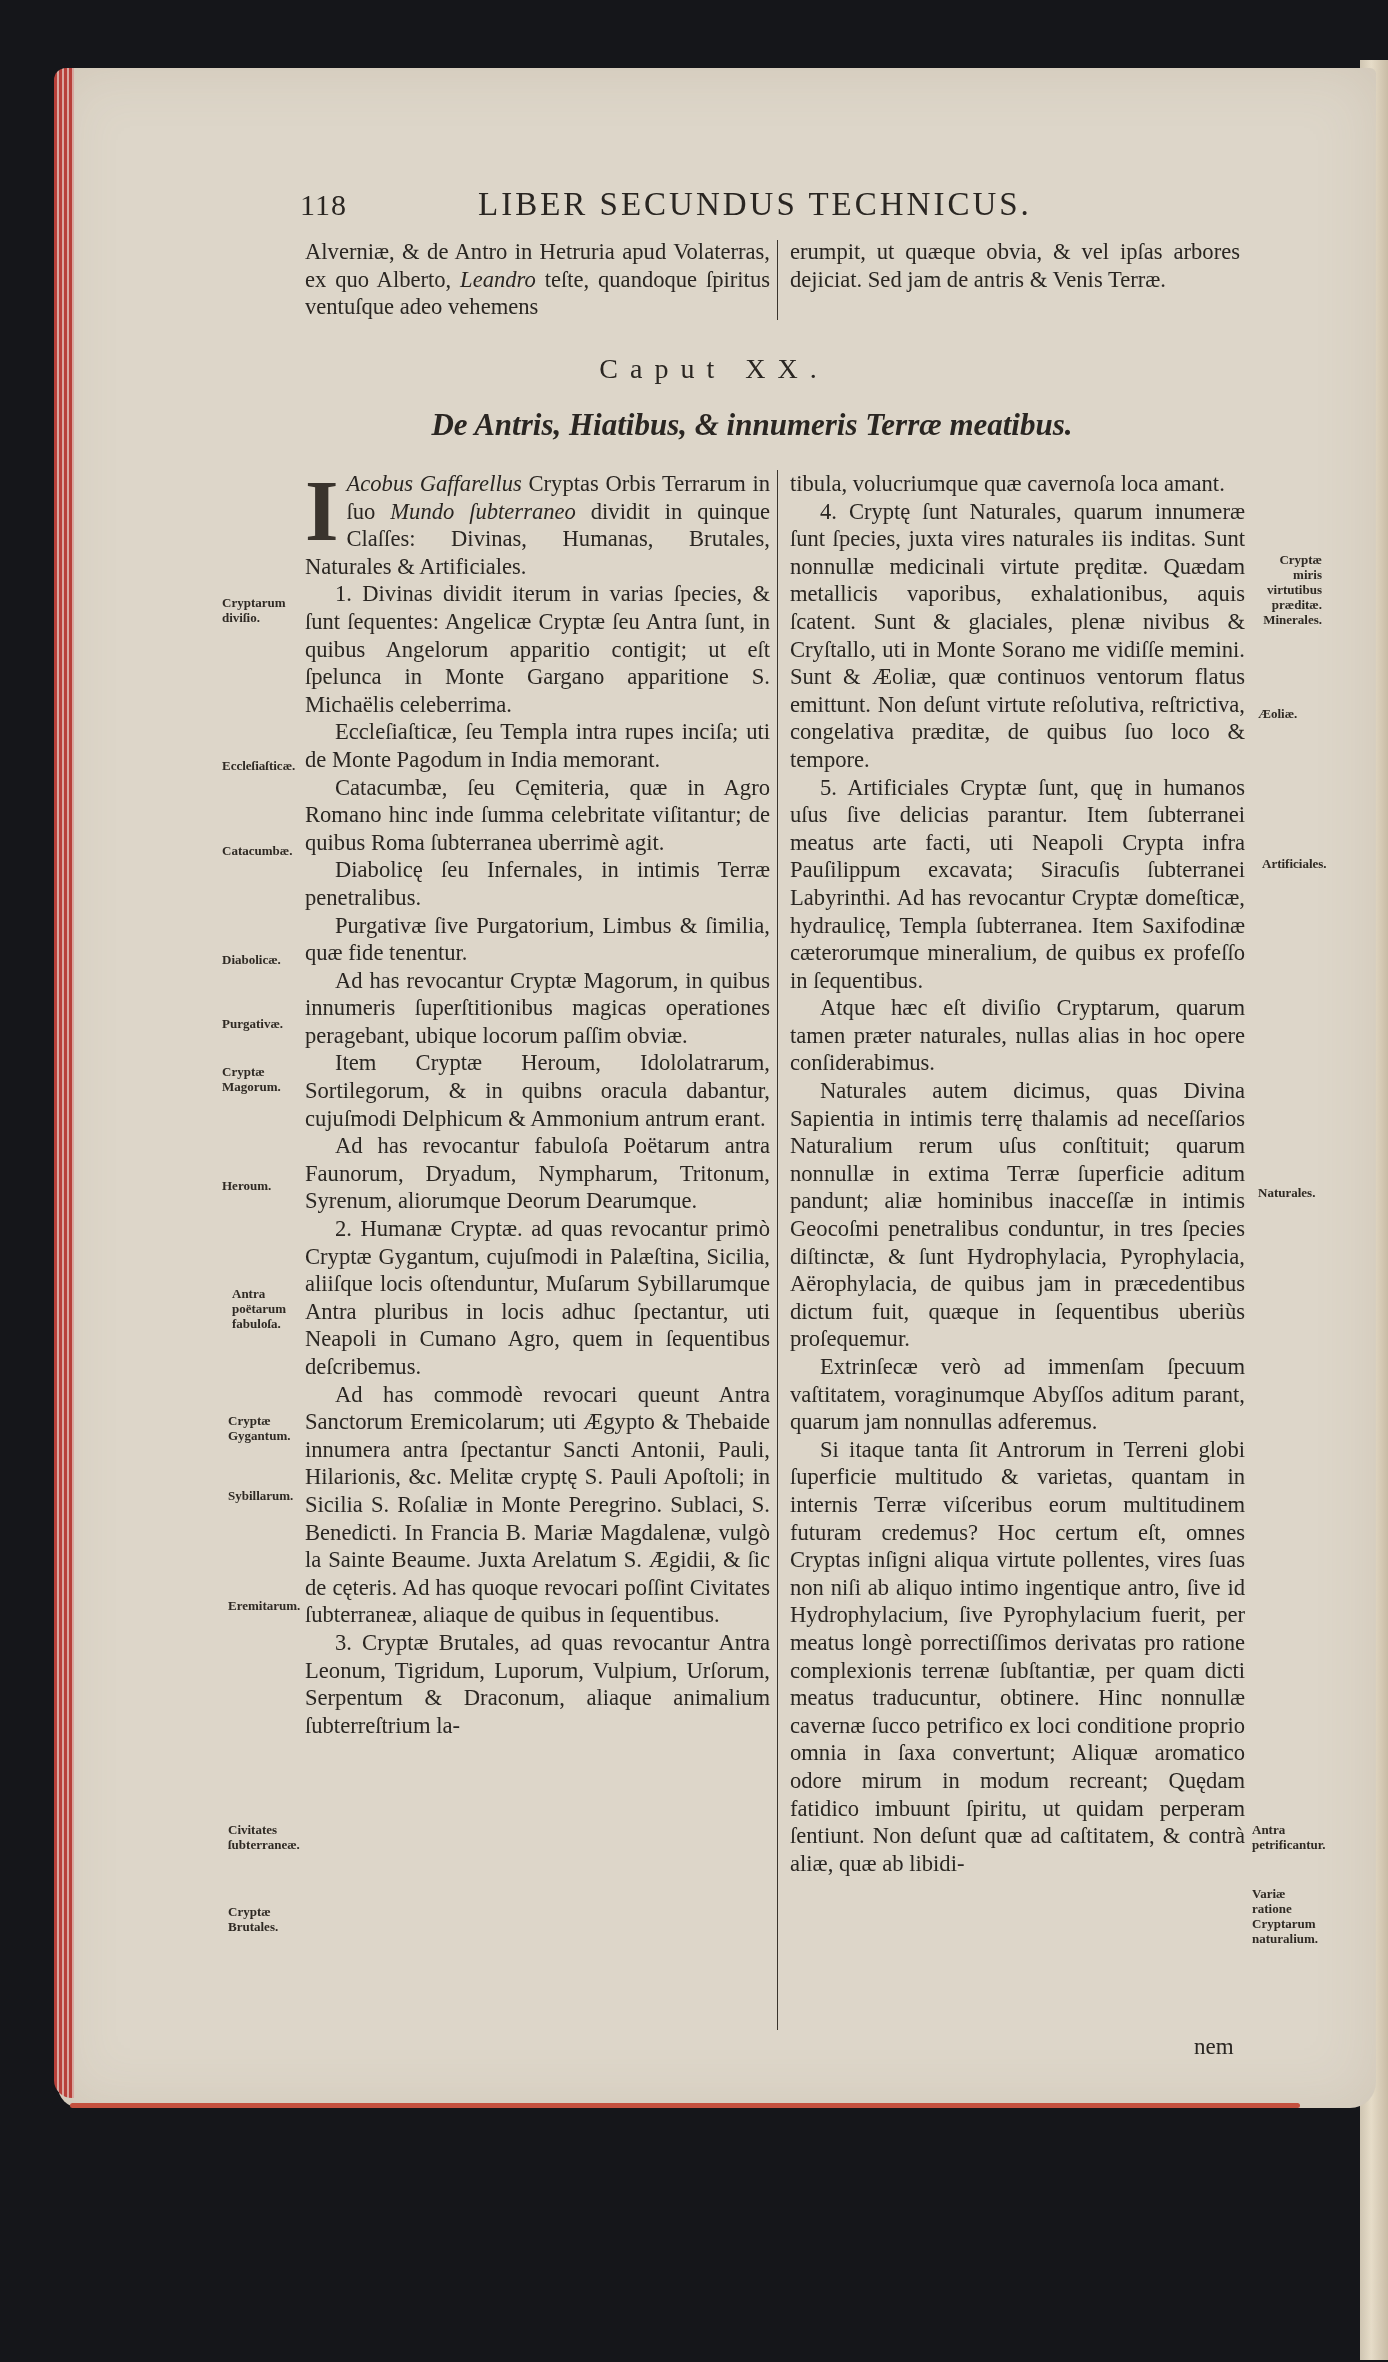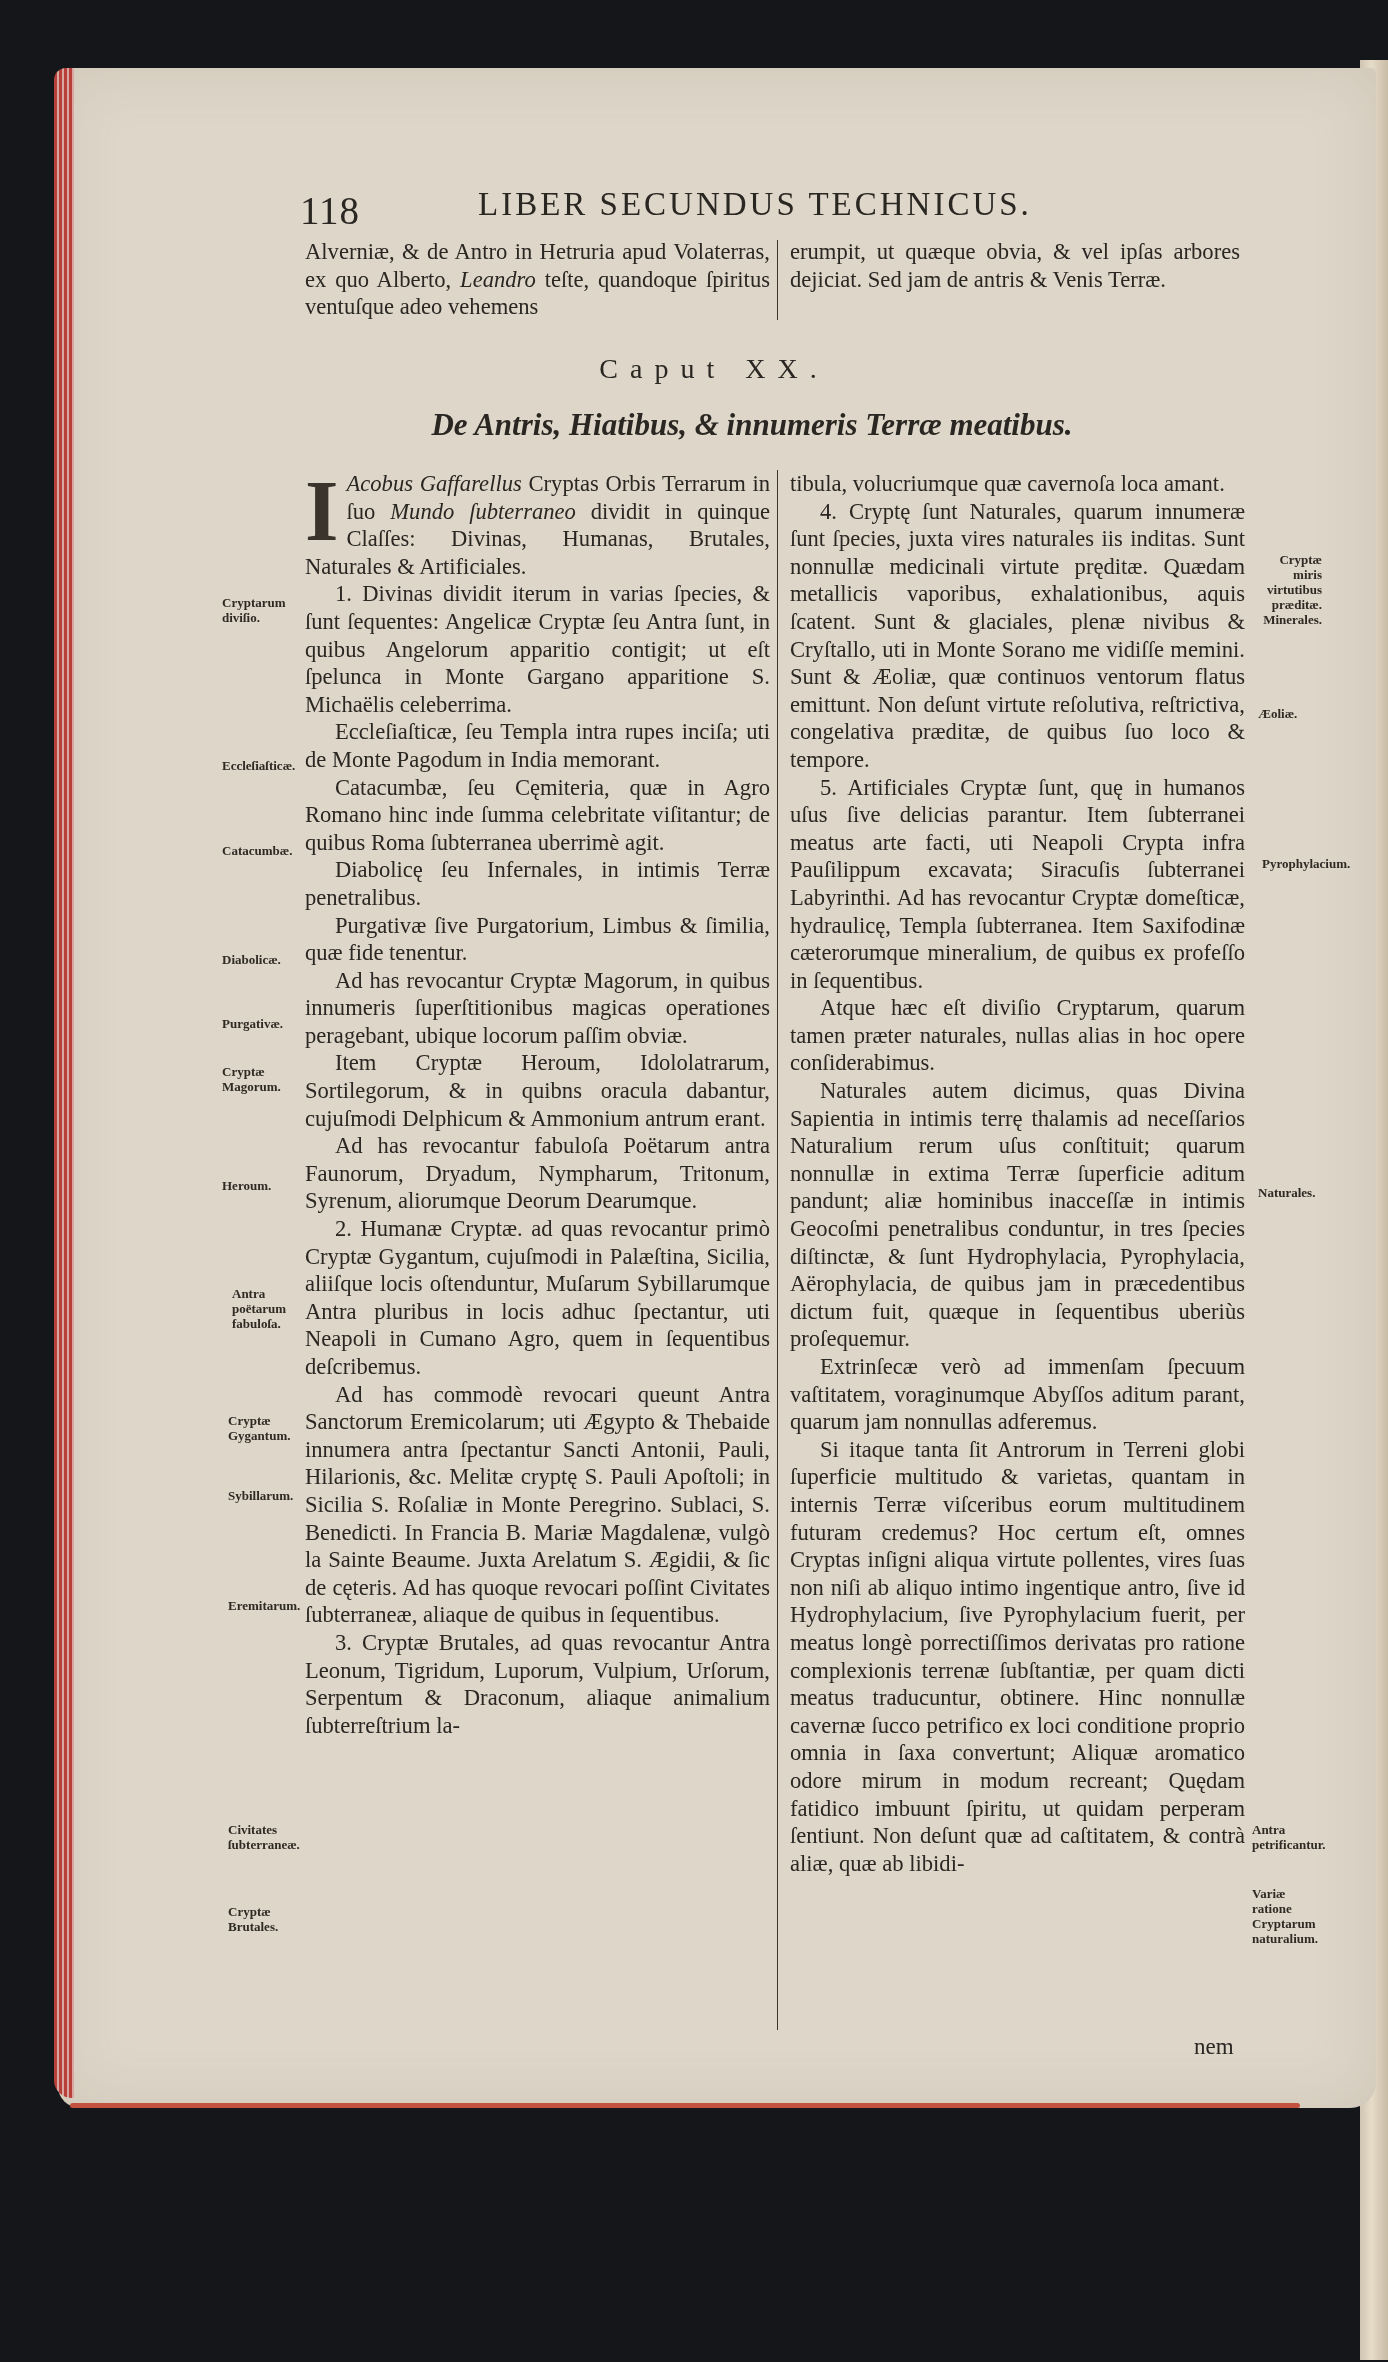--- a/index.html
+++ b/index.html
@@ -26,21 +26,21 @@
     background:#c4503e; border-radius:3px;
   }
   .right-fold {
     position:absolute; left:1360px; top:60px; width:28px; height:2300px;
     background:linear-gradient(90deg,#cfc5b2,#e6dcc8 40%,#c9bca6);
   }
   .running-head {
     position:absolute; top:186px; left:300px; width:900px; height:40px;
   }
   .page-number {
-    position:absolute; left:0; top:2px; font-size:39px; letter-spacing:1px;
+    position:absolute; left:0; top:2px; font-size:30px; letter-spacing:1px;
   }
   .head-title {
     position:absolute; left:178px; top:0; font-size:33px; letter-spacing:3px;
   }
   .col {
     position:absolute; font-size:22.6px; line-height:27.6px; text-align:justify;
   }
   .col p { margin:0; }
   .col .ind { text-indent:30px; }
   .col-left-top { left:305px; top:238px; width:465px; }
@@ -131,18 +131,18 @@
 <div class="margin-note" style="left:222px;top:1178px;width:70px;">Heroum.</div>
 <div class="margin-note" style="left:232px;top:1286px;width:60px;">Antra poëtarum fabuloſa.</div>
 <div class="margin-note" style="left:228px;top:1413px;width:50px;">Cryptæ Gygantum.</div>
 <div class="margin-note" style="left:228px;top:1488px;width:50px;">Sybillarum.</div>
 <div class="margin-note" style="left:228px;top:1598px;width:50px;">Eremitarum.</div>
 <div class="margin-note" style="left:228px;top:1822px;width:58px;">Civitates ſubterraneæ.</div>
 <div class="margin-note" style="left:228px;top:1904px;width:58px;">Cryptæ Brutales.</div>
 
 <div class="margin-note" style="left:1252px;top:552px;width:70px;text-align:right;">Cryptæ miris virtutibus præditæ. Minerales.</div>
 <div class="margin-note" style="left:1258px;top:706px;width:60px;">Æoliæ.</div>
-<div class="margin-note" style="left:1262px;top:856px;width:80px;">Pyrophylacium.</div>
+<div class="margin-note" style="left:1262px;top:856px;width:80px;">Artificiales.</div>
 <div class="margin-note" style="left:1258px;top:1185px;width:80px;">Naturales.</div>
 <div class="margin-note" style="left:1252px;top:1822px;width:60px;">Antra petrificantur.</div>
 <div class="margin-note" style="left:1252px;top:1886px;width:60px;">Variæ ratione Cryptarum naturalium.</div>
 
 <div class="catchword">nem</div>
 
 </body></html>

